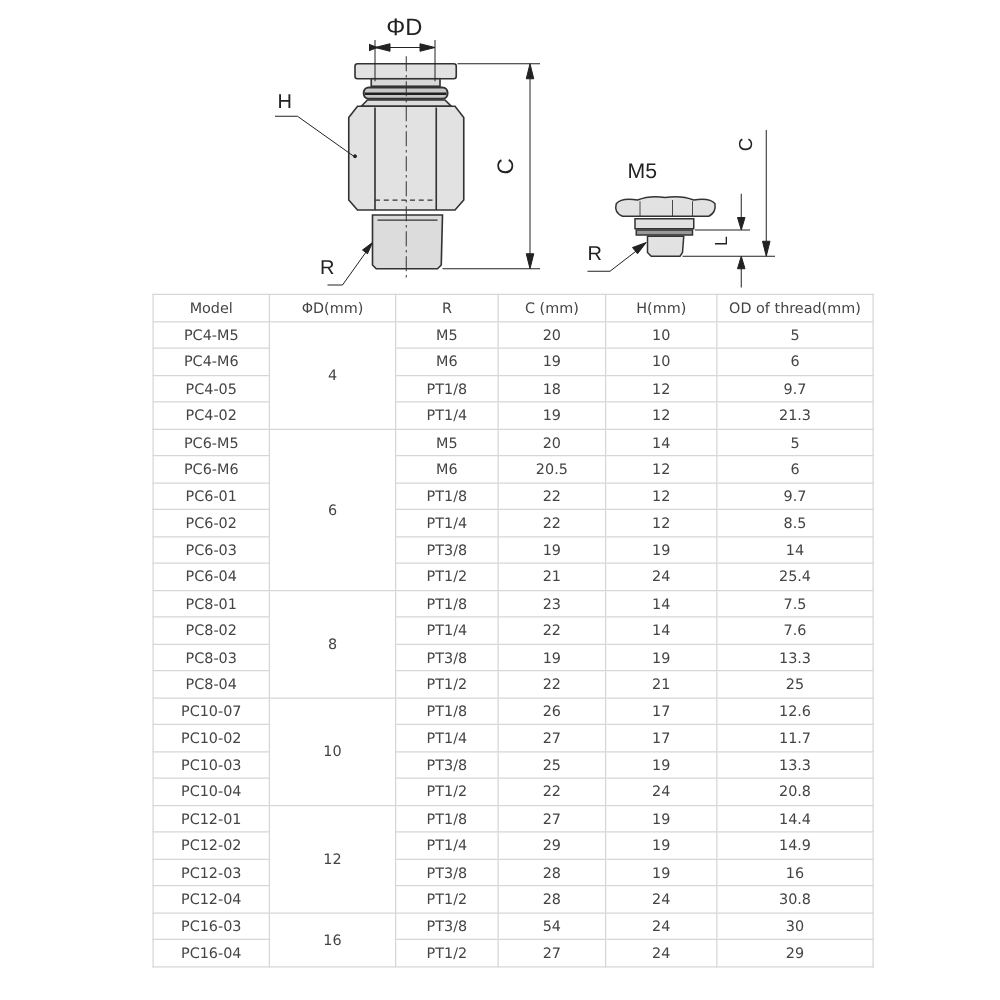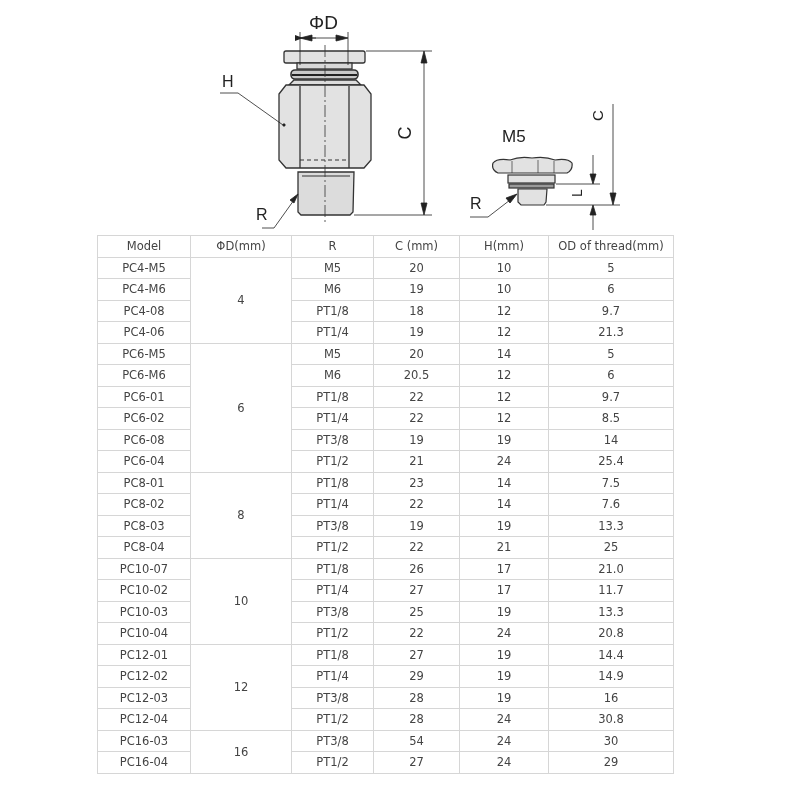--- a/index.html
+++ b/index.html
@@ -1,19 +1,19 @@
 <!DOCTYPE html>
 <html><head>
   <meta charset="utf-8">
   <style>
     html, body { margin:0; padding:0; background:#ffffff; }
     body { width:800px; height:800px; position:relative; overflow:hidden; font-family:"Liberation Sans", sans-serif; color:#333; }
     #drawing { position:absolute; left:0; top:0; width:800px; height:235px; }
     .lbl { position:absolute; font-family:"Liberation Sans", sans-serif; color:#222; line-height:1; }
-    table.spec { position:absolute; left:97px; top:235px; border-collapse:collapse; font-family:"DejaVu Sans", sans-serif; font-size:11.5px; color:#444; }
+    table.spec { position:absolute; left:122px; top:235px; border-collapse:collapse; font-family:"DejaVu Sans", sans-serif; font-size:11.5px; color:#444; }
     table.spec td, table.spec th { border:1px solid #d6d6d6; text-align:center; padding:0; height:20.5px; font-weight:normal; }
     table.spec th { color:#444; }
     .c0{width:92px}.c1{width:100px}.c2{width:81px}.c3{width:85px}.c4{width:88px}.c5{width:124px}
   </style>
 </head>
 <body>
 
 <div id="drawing">
   <svg width="800" height="235" viewBox="0 0 800 235">
     <defs>
@@ -129,28 +129,28 @@
         <td>5</td>
       </tr>
       <tr>
         <td>PC4-M6</td>
         <td>M6</td>
         <td>19</td>
         <td>10</td>
         <td>6</td>
       </tr>
       <tr>
-        <td>PC4-08</td>
+        <td>PC4-05</td>
         <td>PT1/8</td>
         <td>18</td>
         <td>12</td>
         <td>9.7</td>
       </tr>
       <tr>
-        <td>PC4-06</td>
+        <td>PC4-02</td>
         <td>PT1/4</td>
         <td>19</td>
         <td>12</td>
         <td>21.3</td>
       </tr>
       <tr>
         <td>PC6-M5</td>
         <td rowspan="6">6</td>
         <td>M5</td>
         <td>20</td>
@@ -172,21 +172,21 @@
         <td>9.7</td>
       </tr>
       <tr>
         <td>PC6-02</td>
         <td>PT1/4</td>
         <td>22</td>
         <td>12</td>
         <td>8.5</td>
       </tr>
       <tr>
-        <td>PC6-08</td>
+        <td>PC6-03</td>
         <td>PT3/8</td>
         <td>19</td>
         <td>19</td>
         <td>14</td>
       </tr>
       <tr>
         <td>PC6-04</td>
         <td>PT1/2</td>
         <td>21</td>
         <td>24</td>
@@ -220,21 +220,21 @@
         <td>22</td>
         <td>21</td>
         <td>25</td>
       </tr>
       <tr>
         <td>PC10-07</td>
         <td rowspan="4">10</td>
         <td>PT1/8</td>
         <td>26</td>
         <td>17</td>
-        <td>21.0</td>
+        <td>12.6</td>
       </tr>
       <tr>
         <td>PC10-02</td>
         <td>PT1/4</td>
         <td>27</td>
         <td>17</td>
         <td>11.7</td>
       </tr>
       <tr>
         <td>PC10-03</td>

